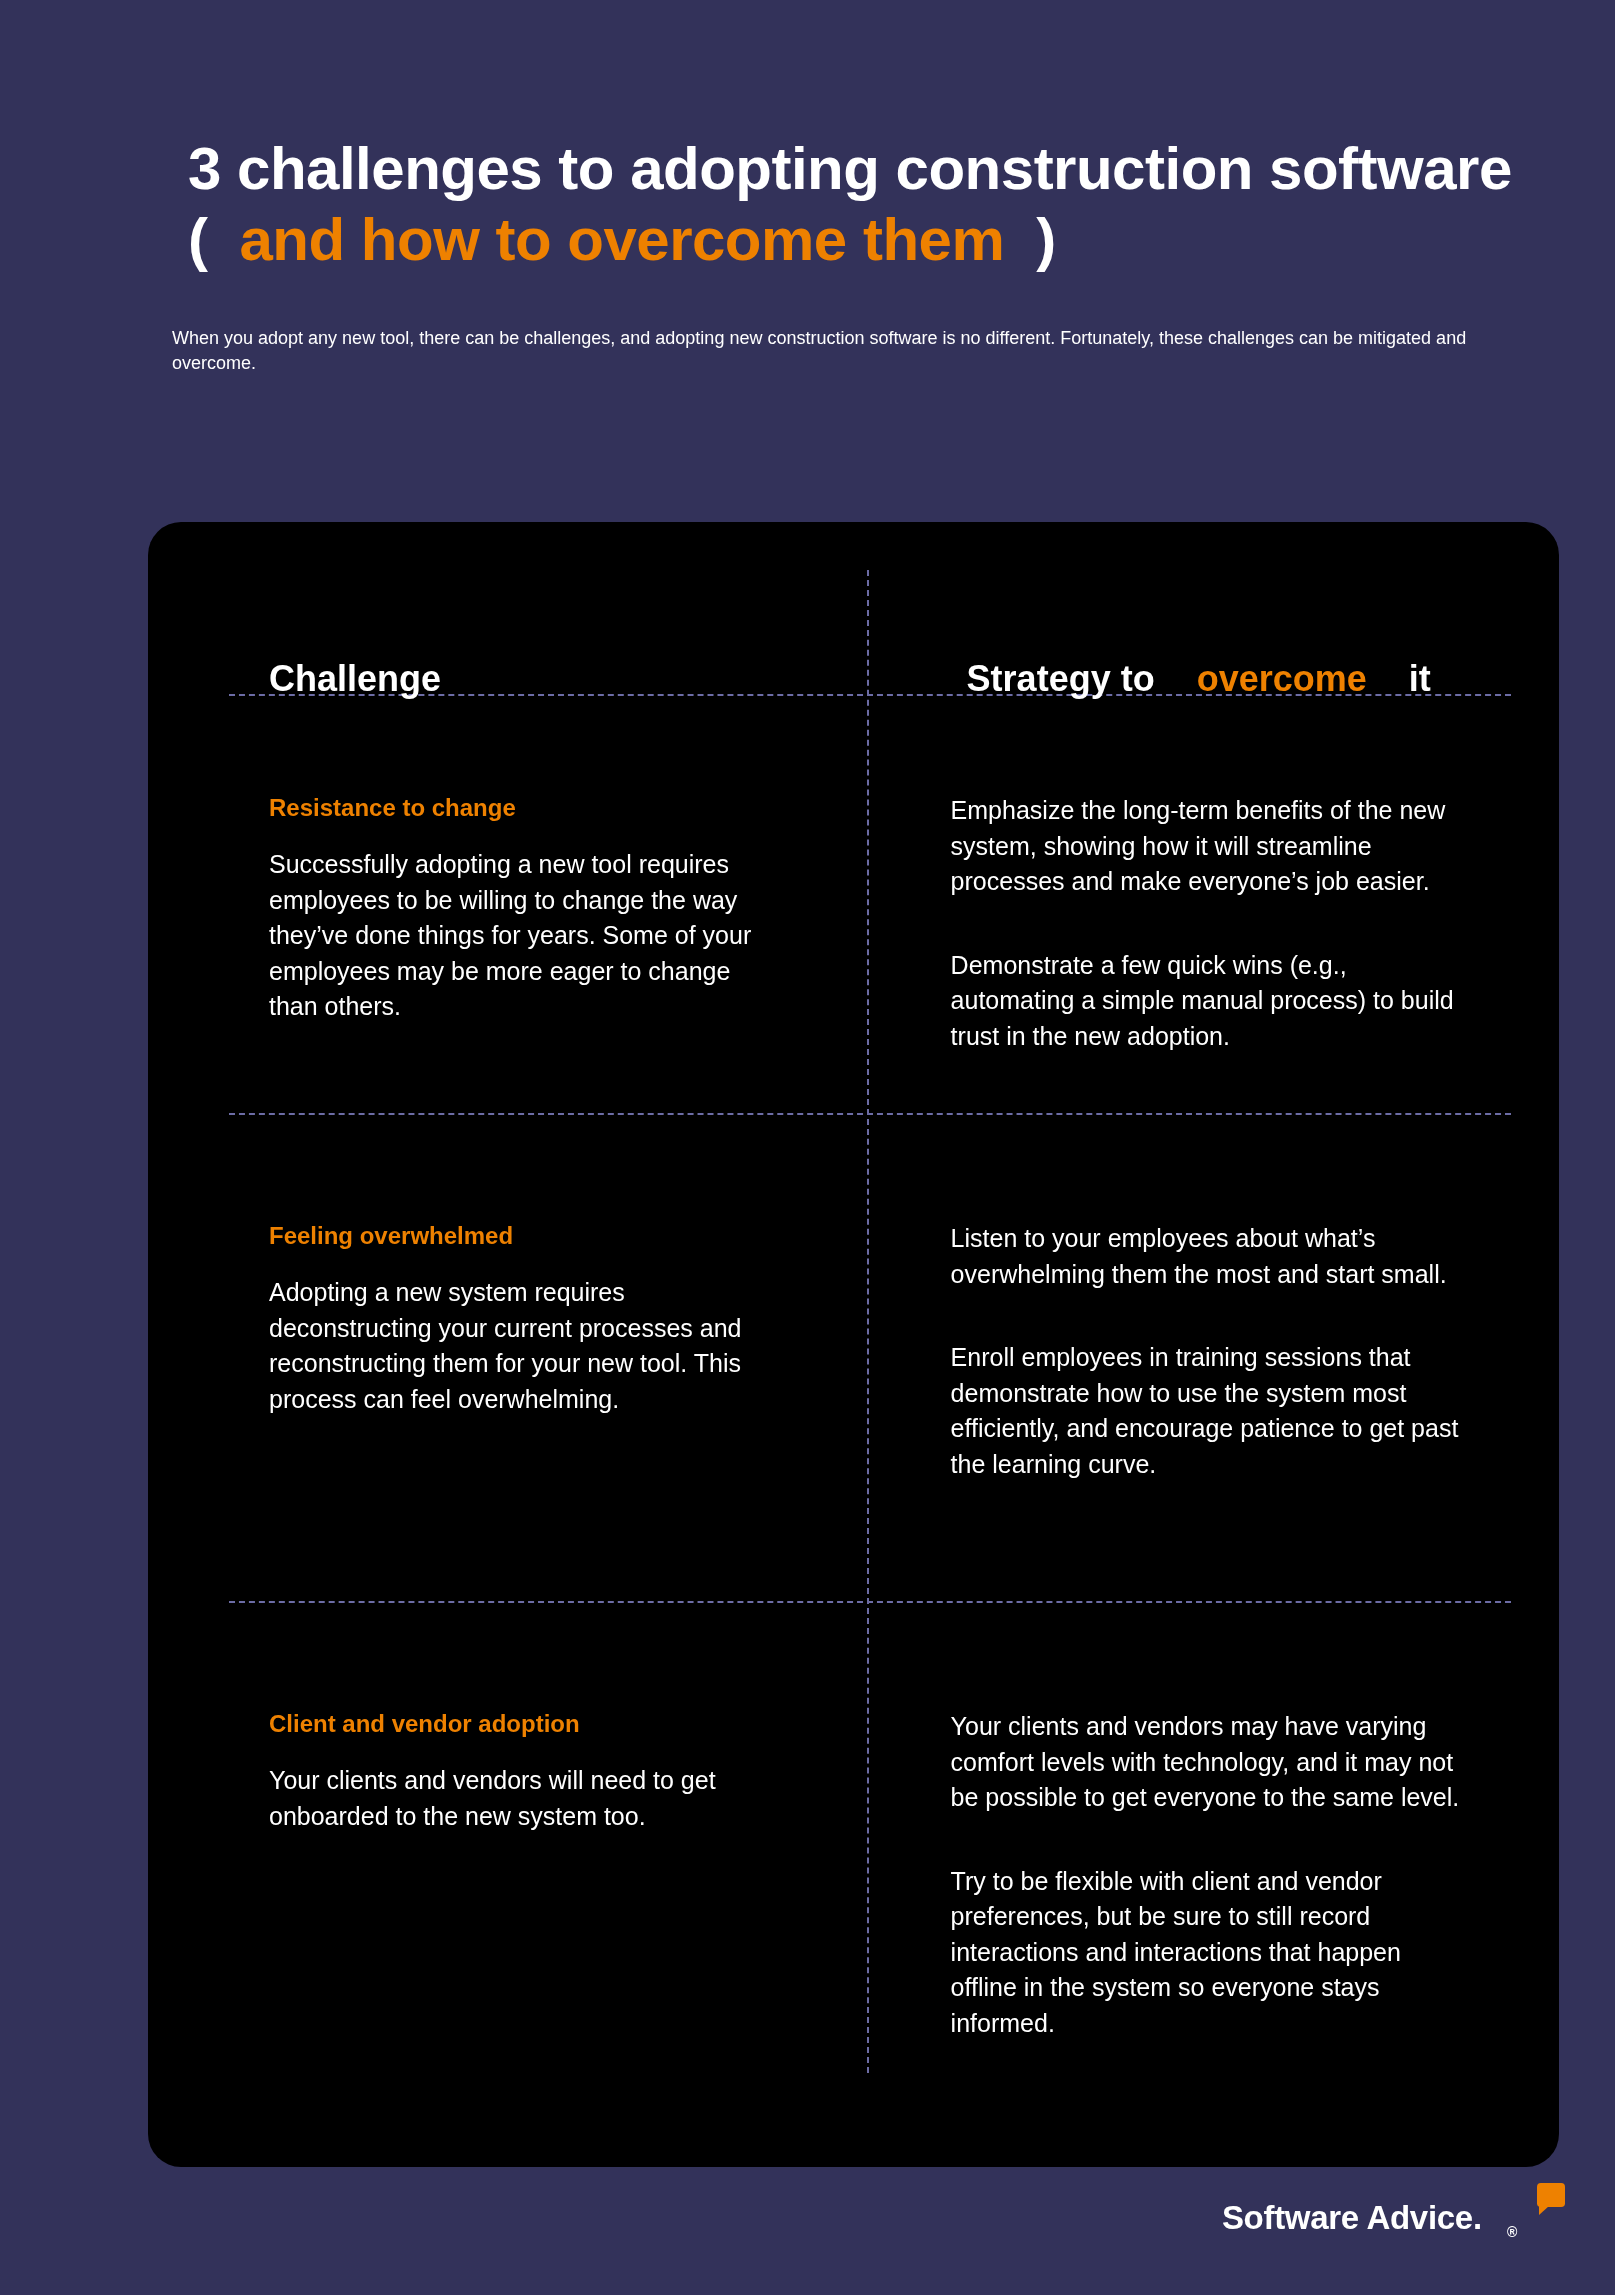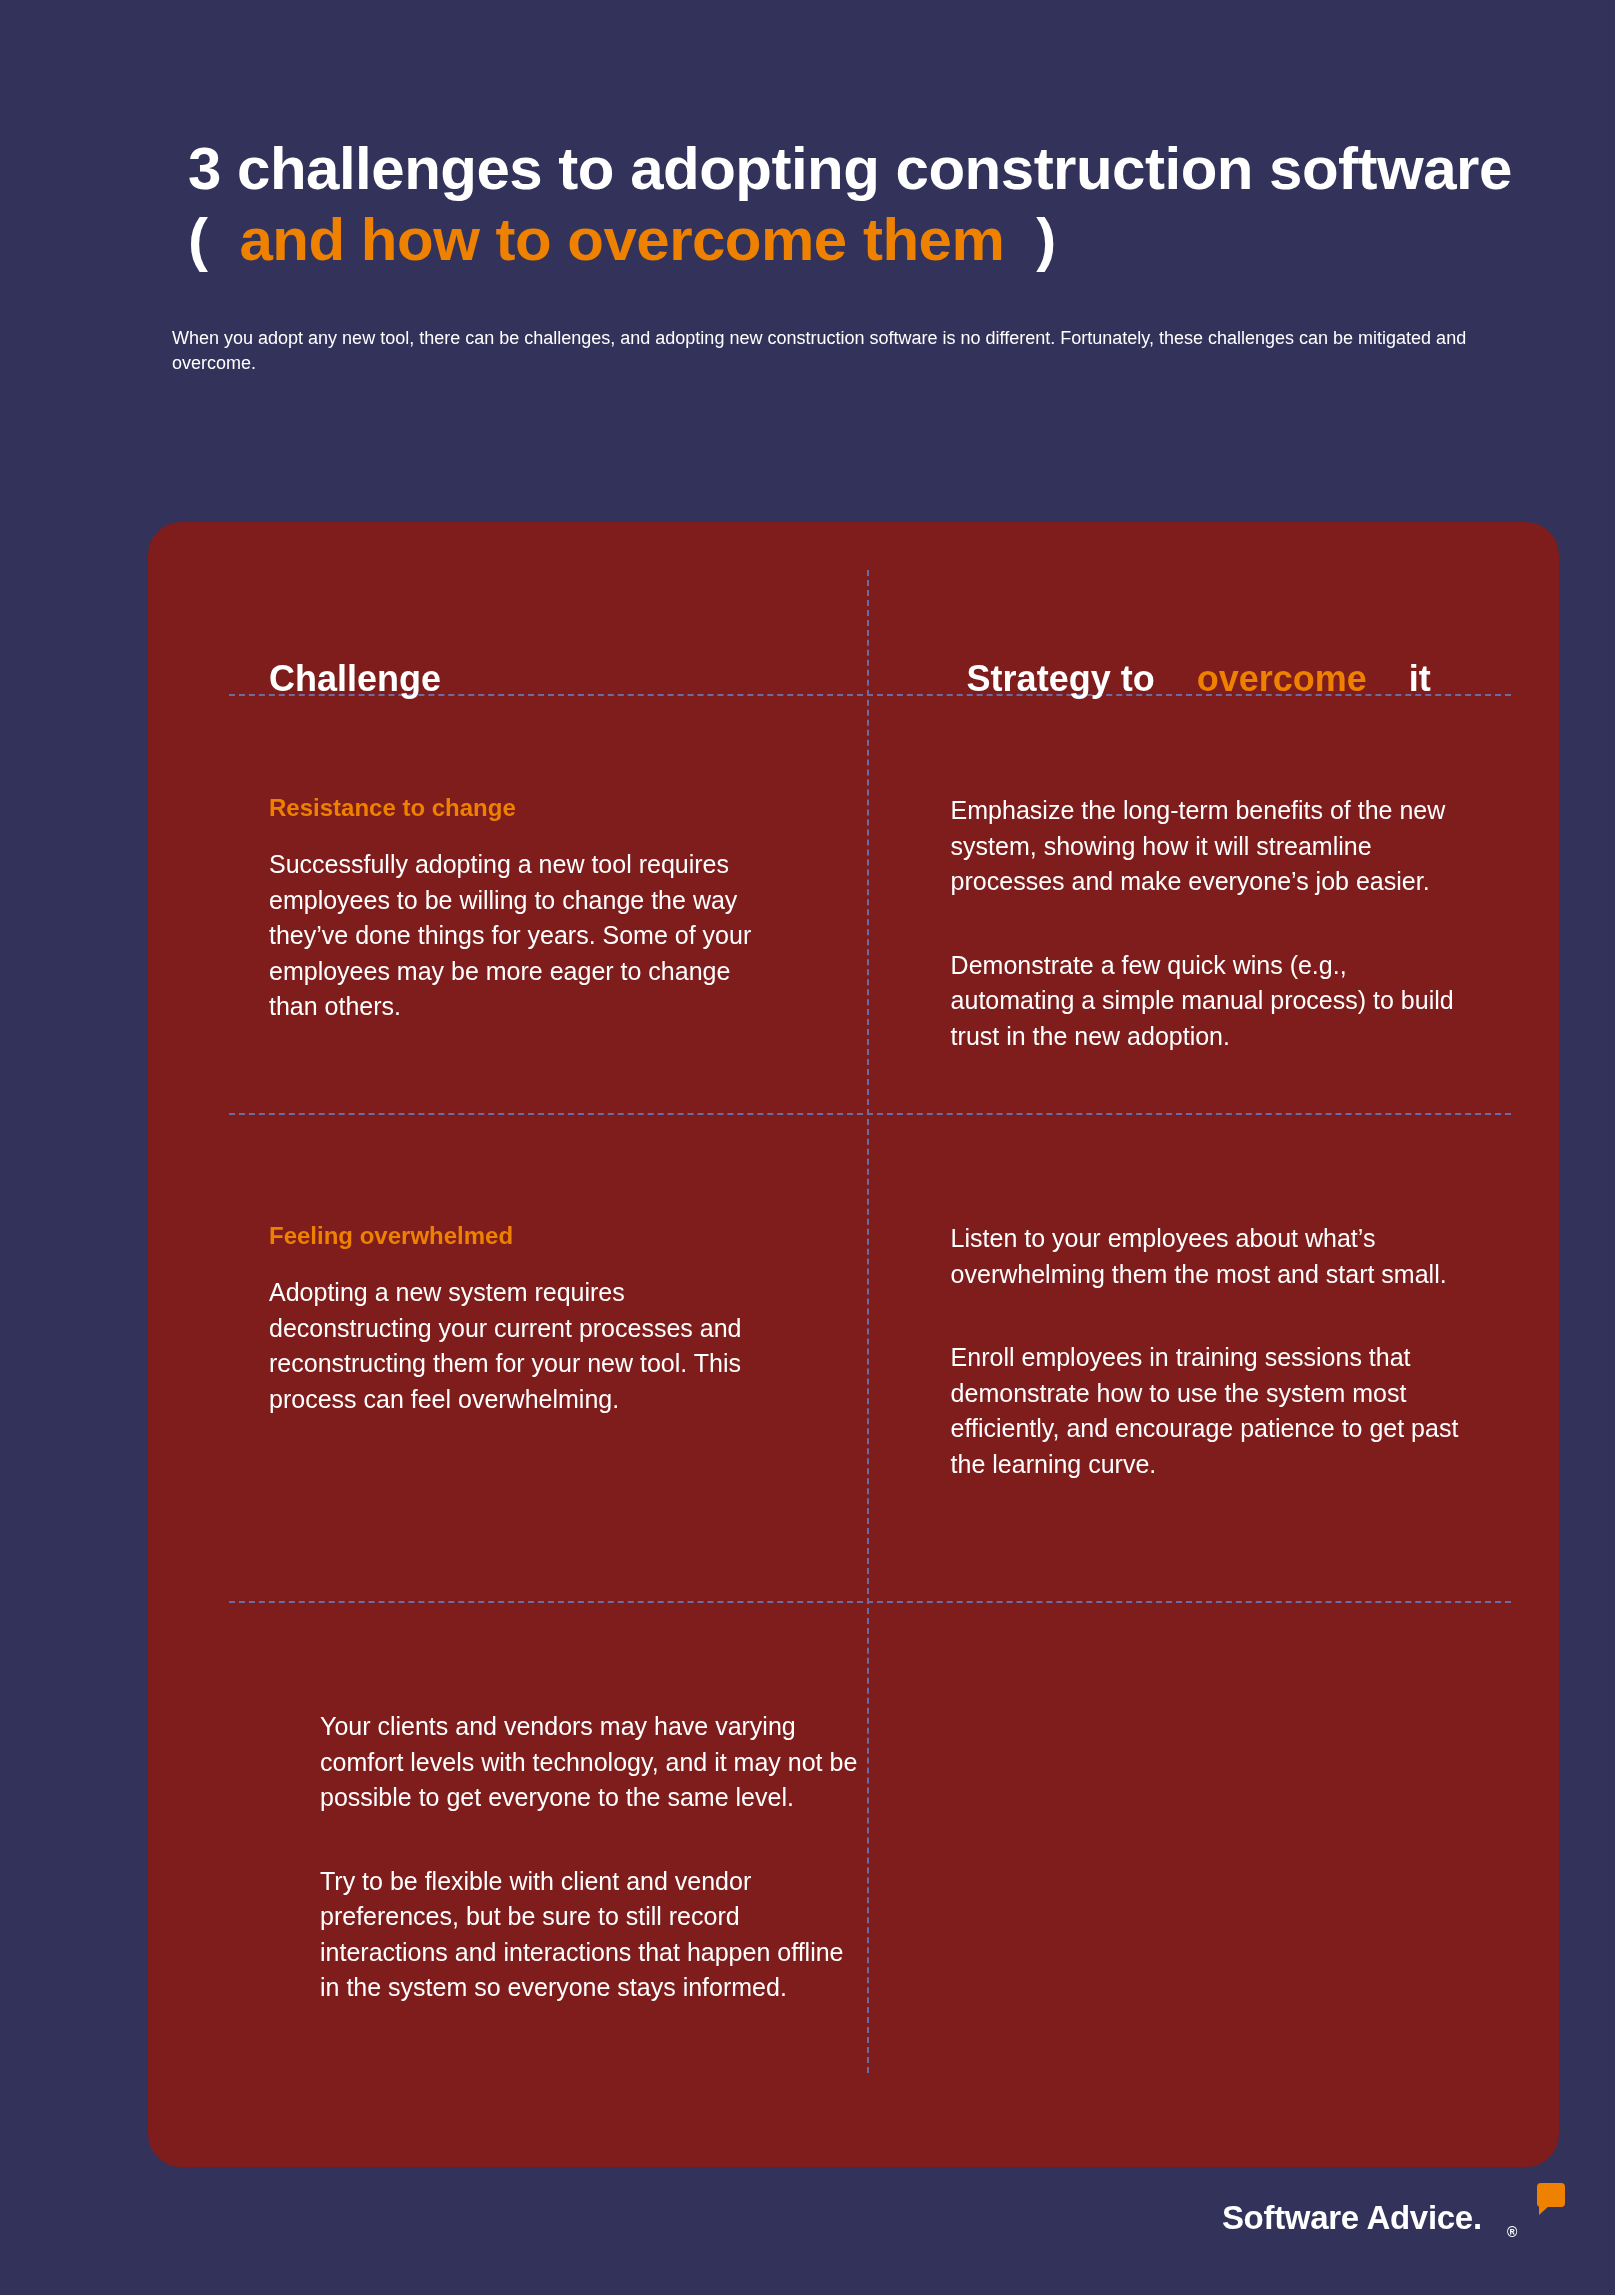--- a/index.html
+++ b/index.html
@@ -37,21 +37,21 @@
     max-width:1395px;
   }
 
   
   .card {
     position:absolute;
     left:100px;
     top:474px;
     width:1411px;
     height:1645px;
-    background:#7f1d1d;
+    background:#000000;
     border-radius:33px;
   }
 
   
   .table {
     position:absolute;
     left:65px;
     top:0;
     width:1282px;
     height:100%;
@@ -197,20 +197,24 @@
           <div class="cell-title">Feeling overwhelmed</div>
           <div class="cell-p">Adopting a new system requires deconstructing your current processes and reconstructing them for your new tool. This process can feel overwhelming.</div>
         </div>
         <div class="col-strategy">
           <div class="cell-p">Listen to your employees about what’s overwhelming them the most and start small.</div>
           <div class="cell-p">Enroll employees in training sessions that demonstrate how to use the system most efficiently, and encourage patience to get past the learning curve.</div>
         </div>
       </div>
 
       <div class="row r3">
+        <div class="col-challenge">
+          <div class="cell-title">Client and vendor adoption</div>
+          <div class="cell-p">Your clients and vendors will need to get onboarded to the new system too.</div>
+        </div>
         <div class="col-strategy">
           <div class="cell-p">Your clients and vendors may have varying comfort levels with technology, and it may not be possible to get everyone to the same level.</div>
           <div class="cell-p">Try to be flexible with client and vendor preferences, but be sure to still record interactions and interactions that happen offline in the system so everyone stays informed.</div>
         </div>
       </div>
 
     </div>
   </div>
 
   <div class="logo">

